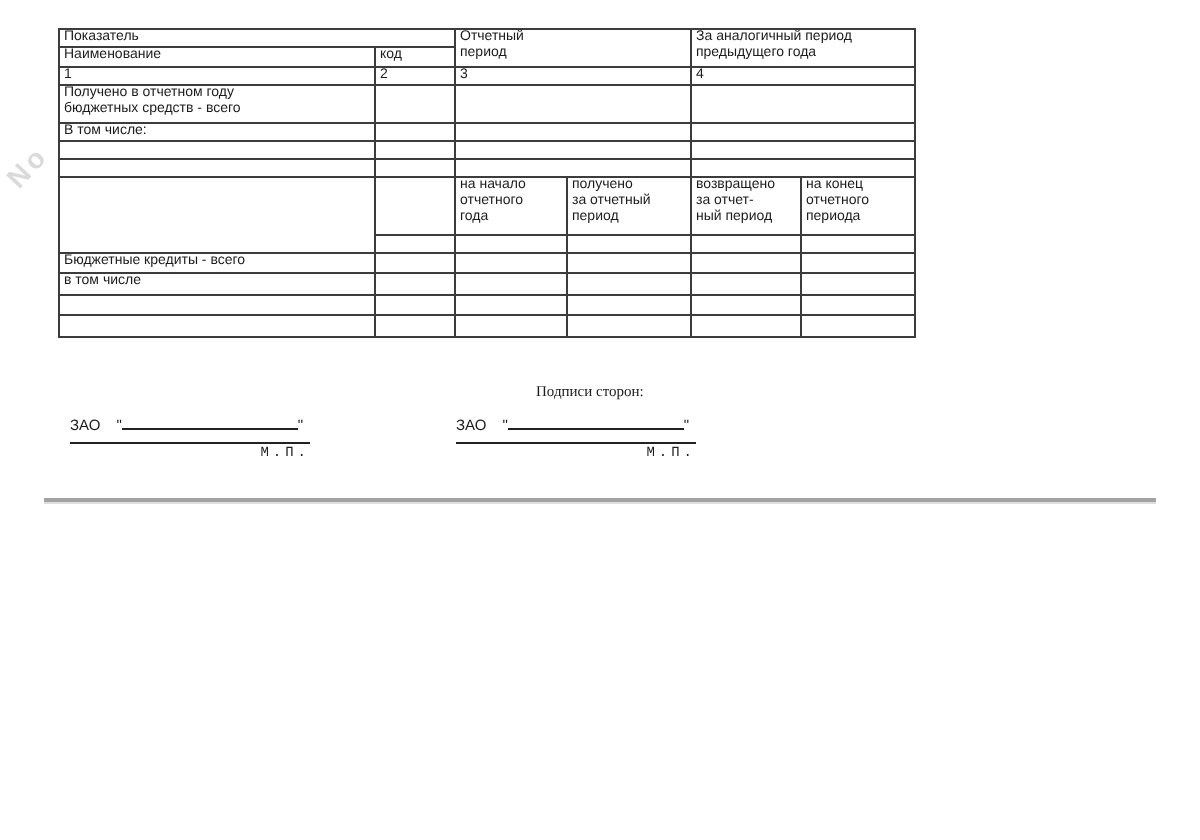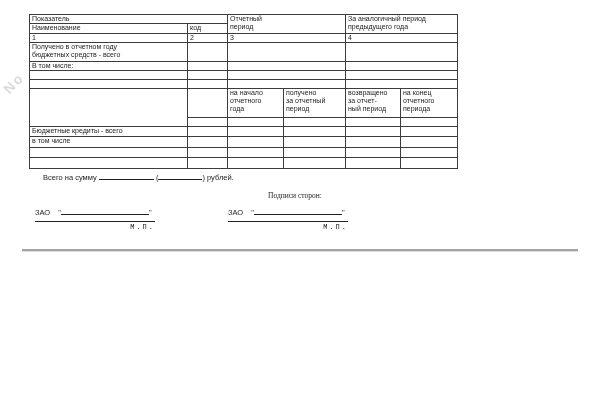--- a/index.html
+++ b/index.html
@@ -133,26 +133,20 @@
       <td></td>
       <td></td>
       <td></td>
       <td></td>
       <td></td>
       <td></td>
     </tr>
   </tbody>
     </table>
 
-  <div class="footer-line" style="left:43px;top:172px;">
-    <span>Всего на сумму</span>
-    <span class="blank b55"></span>
-    <span>(</span><span class="blank b44"></span><span>)</span>
-    <span>рублей.</span>
-  </div>
 
   <div class="footer-line" style="left:268px;top:191px;font-family:Liberation Serif, serif;">Подписи сторон:</div>
 
   <div class="sig-block" style="left:35px;top:207px;">
     <div class="sig-line">
       <span>ЗАО</span><span class="sig-gap"></span><span>"</span><span class="blank b88"></span><span>"</span>
     </div>
     <div class="sig-rule"></div>
     <div class="stamp">М.П.</div>
   </div>

